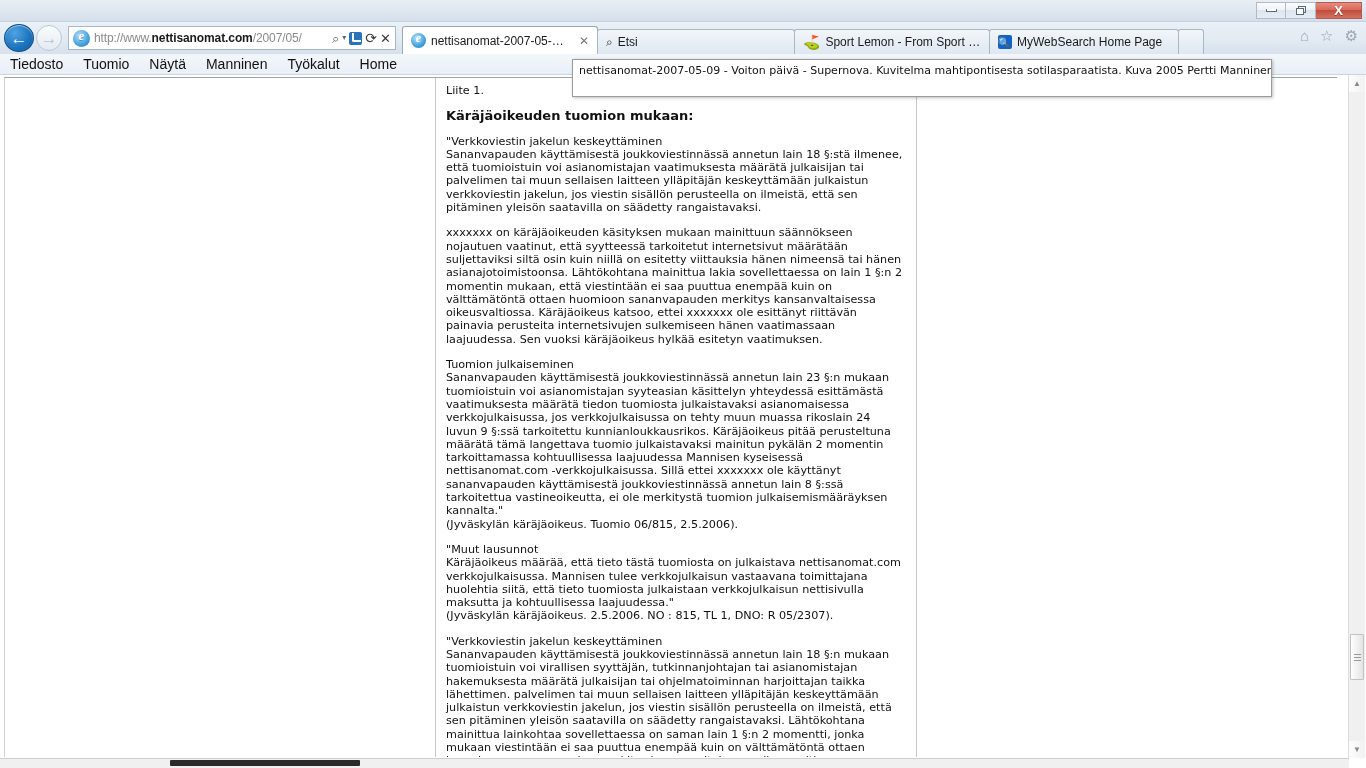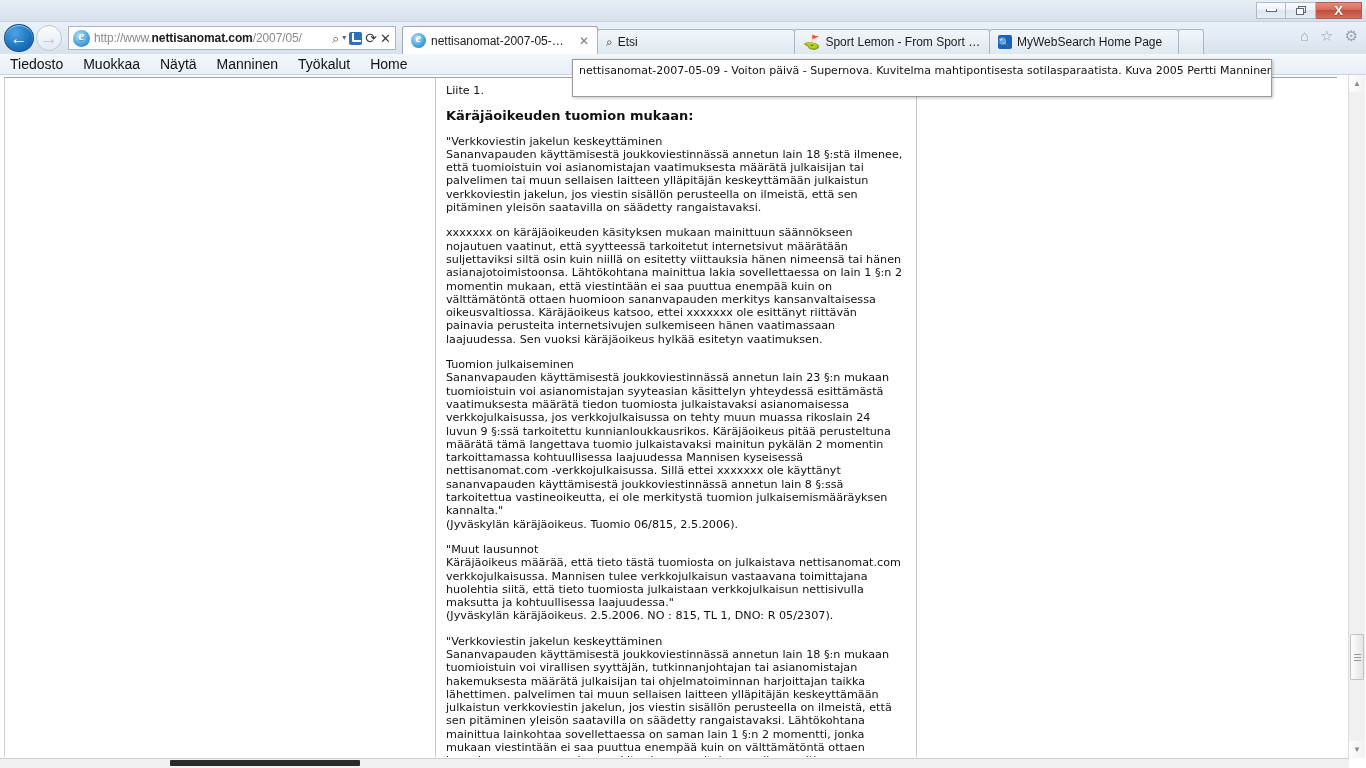--- a/index.html
+++ b/index.html
@@ -297,21 +297,21 @@
 
     <div class="cmd-icons">
       <span class="cmd">⌂</span>
       <span class="cmd">☆</span>
       <span class="cmd">⚙</span>
     </div>
   </div>
 
   <div class="menubar">
     <span class="menuitem">Tiedosto</span>
-    <span class="menuitem">Muokkaa</span>
+    <span class="menuitem">Tuomio</span>
     <span class="menuitem">Näytä</span>
     <span class="menuitem">Manninen</span>
     <span class="menuitem">Työkalut</span>
     <span class="menuitem">Home</span>
   </div>
 
   <div class="viewport">
     <div class="page-inner">
       <div class="article" id="article">
         <div class="lead">Liite 1.</div>

